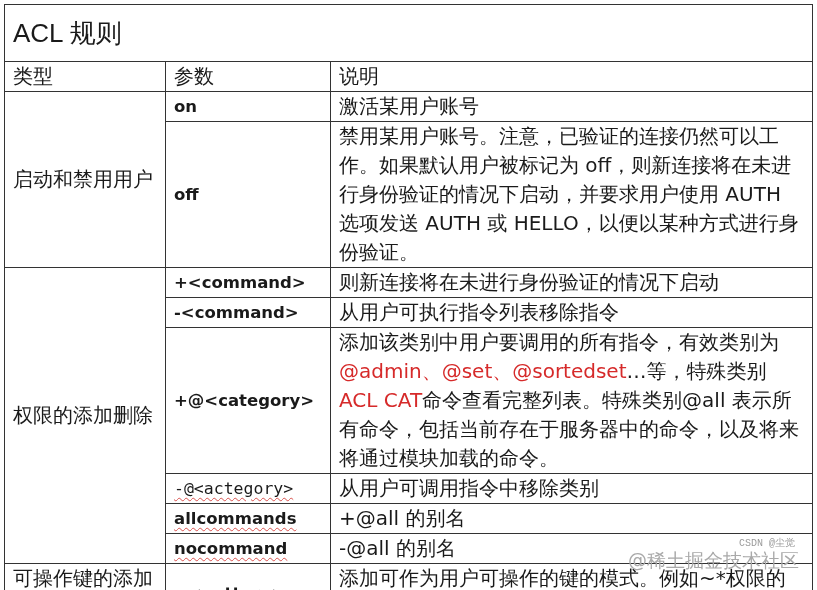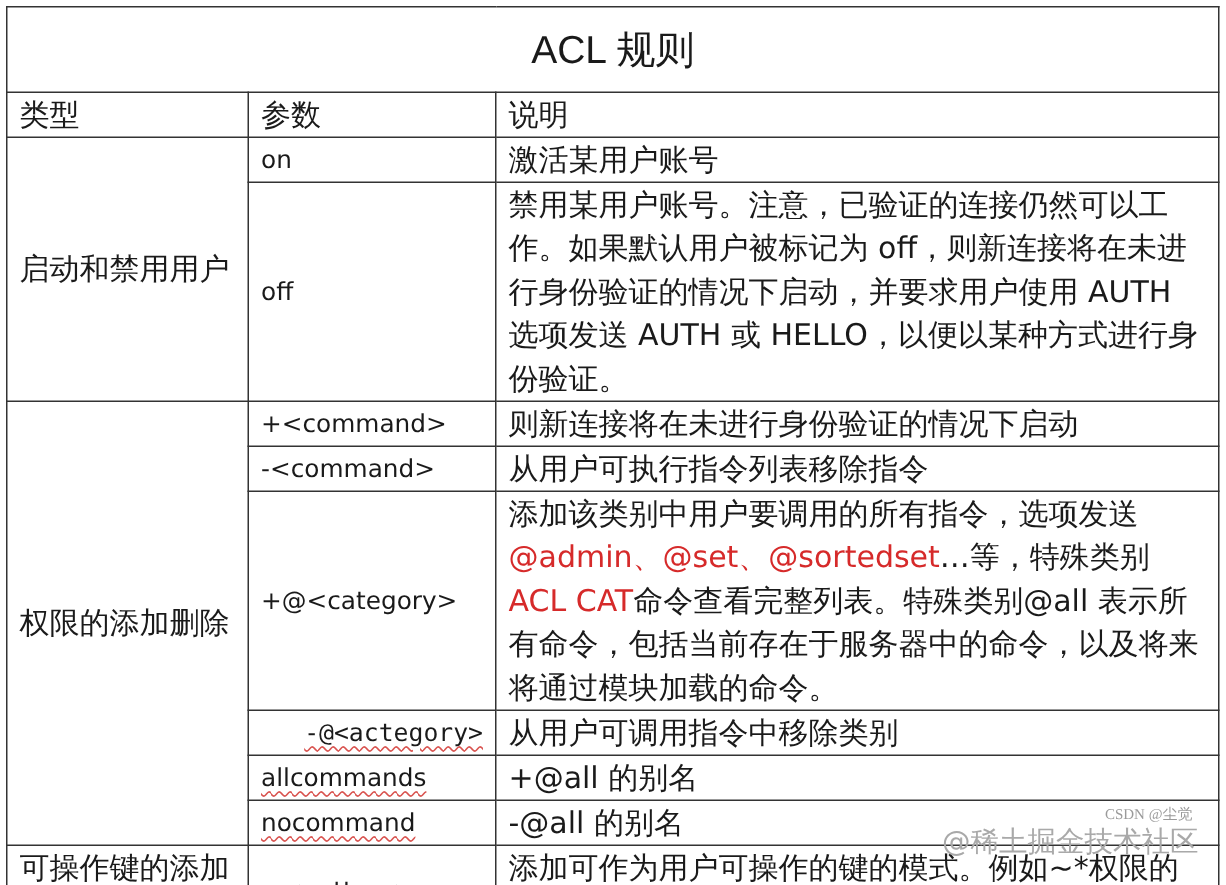--- a/index.html
+++ b/index.html
@@ -2,29 +2,29 @@
 <html><head>
 <meta charset="utf-8">
 <style>
   html, body { margin:0; padding:0; background:#ffffff; }
   body { width:817px; height:590px; position:relative; overflow:hidden;
          font-family:"DejaVu Sans", "Liberation Sans", sans-serif; color:#1a1a1a; }
   table.acl { position:absolute; left:4px; top:4px; width:808px;
               border-collapse:collapse; table-layout:fixed; }
   table.acl td { border:1.5px solid #333; padding:0 8px; vertical-align:middle;
                  font-size:20px; line-height:29px; }
-  .title-cell { height:56px; text-align:center; font-size:26px !important; font-family:"Liberation Sans", sans-serif; }
+  .title-cell { height:56px; font-size:26px !important; font-family:"Liberation Sans", sans-serif; }
   .hdr td { height:28px; }
-  .param { font-weight:normal; font-family:"DejaVu Sans", sans-serif; font-size:16.5px !important; }
-  .param.mono { font-family:"DejaVu Sans Mono", monospace; font-weight:normal;text-align:right; }
+  .param { font-weight:bold; font-family:"DejaVu Sans", sans-serif; font-size:16.5px !important; }
+  .param.mono { font-family:"DejaVu Sans Mono", monospace; font-weight:normal; }
   .desc { font-size:17px; }
   .red { color:#d62a2a; }
   .squig { text-decoration:underline wavy #d9534f; text-decoration-thickness:1px; text-underline-offset:3px; }
   .watermark { position:absolute; right:18px; top:548px; font-size:19px; color:#a9a9a9; font-family:"DejaVu Sans", sans-serif; }
-  .watermark2 { position:absolute; right:22px; top:536px; font-size:10px; color:#9a9a9a; font-family:Liberation Serif, serif;margin-left:39px; }
+  .watermark2 { position:absolute; right:22px; top:536px; font-size:10px; color:#9a9a9a; font-family:Liberation Mono, monospace;margin-left:39px; }
 </style>
 </head>
 <body>
 
 <table class="acl">
   <colgroup>
     <col style="width:161px">
     <col style="width:165px">
     <col style="width:482px">
   </colgroup>
@@ -52,21 +52,21 @@
     <td rowspan="6">权限的添加删除</td>
     <td class="param">+&lt;command&gt;</td>
     <td class="desc">则新连接将在未进行身份验证的情况下启动</td>
   </tr>
   <tr>
     <td class="param">-&lt;command&gt;</td>
     <td class="desc">从用户可执行指令列表移除指令</td>
   </tr>
   <tr>
     <td class="param">+@&lt;category&gt;</td>
-    <td class="desc"><span>添加该类别中用户要调用的所有指令，选项发送</span><span class="red">@admin、@set、@sortedset</span><span>…等，特殊类别</span> <span class="red">ACL CAT</span><span>命令查看完整列表。特殊类别@all 表示所有命令，包括当前存在于服务器中的命令，以及将来将通过模块加载的命令。</span></td>
+    <td class="desc"><span>添加该类别中用户要调用的所有指令，有效类别为</span><span class="red">@admin、@set、@sortedset</span><span>…等，特殊类别</span> <span class="red">ACL CAT</span><span>命令查看完整列表。特殊类别@all 表示所有命令，包括当前存在于服务器中的命令，以及将来将通过模块加载的命令。</span></td>
   </tr>
   <tr>
     <td class="param mono"><span class="squig">-@&lt;actegory&gt;</span></td>
     <td class="desc">从用户可调用指令中移除类别</td>
   </tr>
   <tr>
     <td class="param"><span class="squig">allcommands</span></td>
     <td class="desc">+@all 的别名</td>
   </tr>
   <tr>

